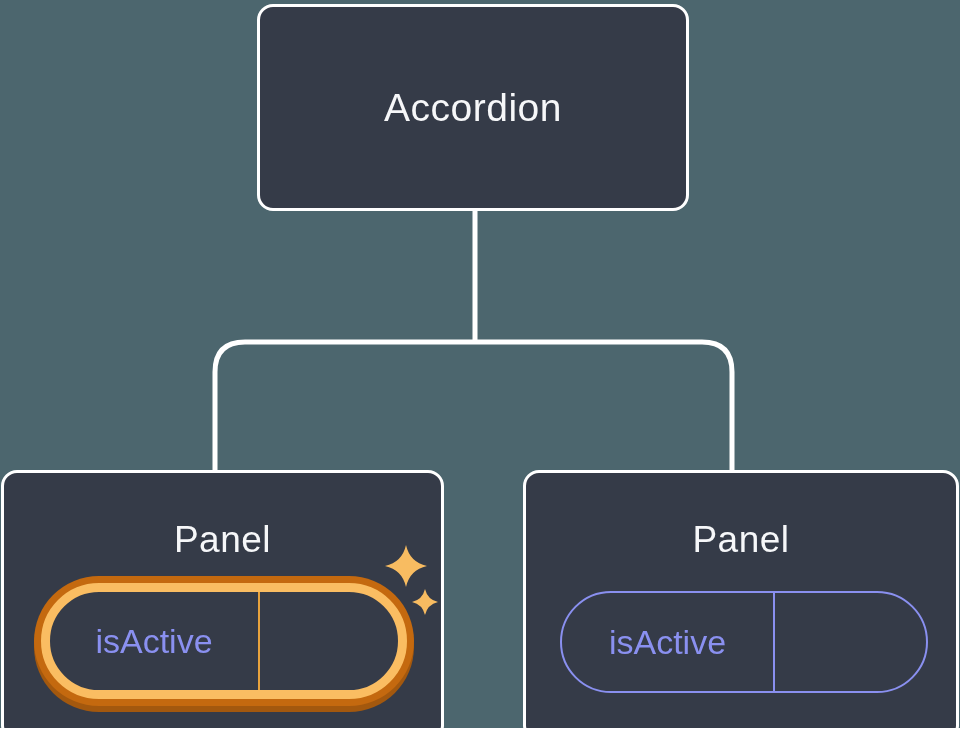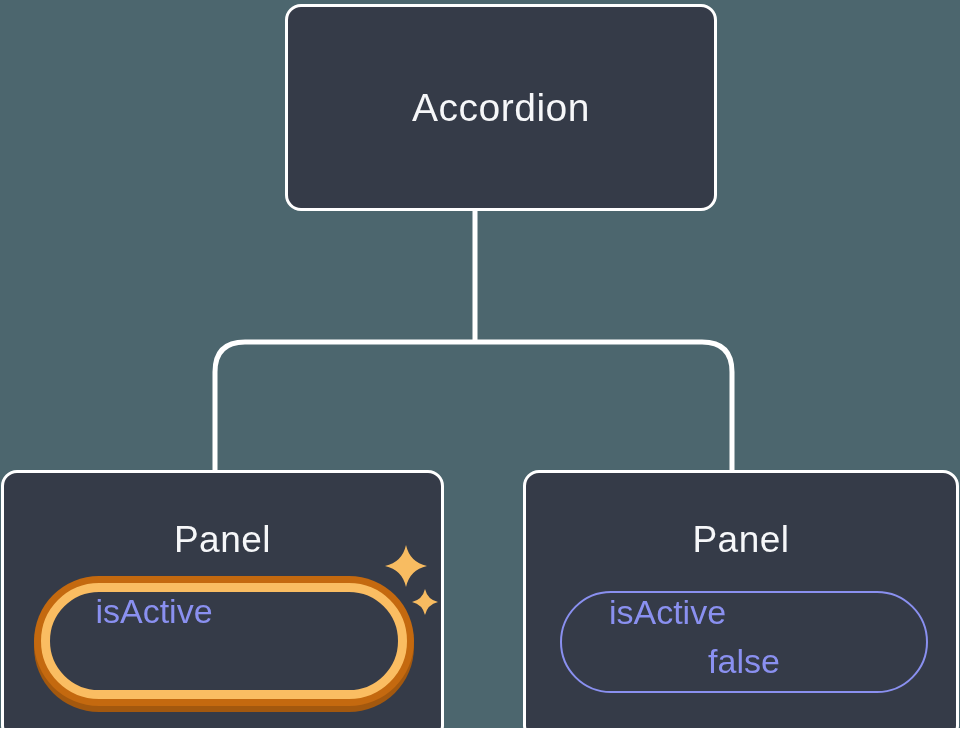--- a/index.html
+++ b/index.html
@@ -16,21 +16,21 @@
   
   .node {
     position: absolute;
     background: #353B48;
     border: 3px solid #FFFFFF;
     border-radius: 16px;
   }
   .node-root {
     left: 257px; top: 4px;
     width: 432px; height: 207px;
-    display: flex; align-items: center; justify-content: center; margin-left: 28px;
+    display: flex; align-items: center; justify-content: center;
   }
   .node-root .node-label {
     color: #F6F7F9;
     font-size: 39px;
     font-weight: 500;
     letter-spacing: 0.5px;
   }
   .node-panel { top: 470px; height: 272px; }
   .node-panel-left  { left: 1px;   width: 443px; }
   .node-panel-right { left: 523px; width: 436px; }
@@ -52,21 +52,20 @@
     pointer-events: none;
   }
 
   
   .pill {
     position: absolute;
     display: flex;
     align-items: stretch;
     color: #8A90F0;
     font-size: 34px;
-    flex-direction: column;
   }
   .pill-cell {
     display: flex;
     align-items: center;
     justify-content: center;
   }
   .pill-active {
     left: 37px; top: 110px;
     width: 366px; height: 116px;
     border: 9px solid #FABD62;
@@ -131,21 +130,20 @@
       <span class="pill-cell pill-cell-key">isActive</span>
       <span class="pill-divider"></span>
     </div>
   </div>
 
   <div class="node node-panel node-panel-right">
     <div class="panel-title">Panel</div>
     <div class="pill pill-inactive">
       <span class="pill-cell pill-cell-key">isActive</span>
       <span class="pill-divider"></span>
-      <span class="pill-cell pill-cell-val">false</span>
     </div>
   </div>
 
   <svg class="sparkles" viewBox="0 0 960 734" xmlns="http://www.w3.org/2000/svg">
     <path fill="#F8BC61" d="M406 545 Q409.8 562.2 427 566 Q409.8 569.8 406 587 Q402.2 569.8 385 566 Q402.2 562.2 406 545 Z"></path>
     <path fill="#F8BC61" d="M425 589 Q427.5 599.5 438 602 Q427.5 604.5 425 615 Q422.5 604.5 412 602 Q422.5 599.5 425 589 Z"></path>
   </svg>
 
   <div class="bottom-strip"></div>
 

